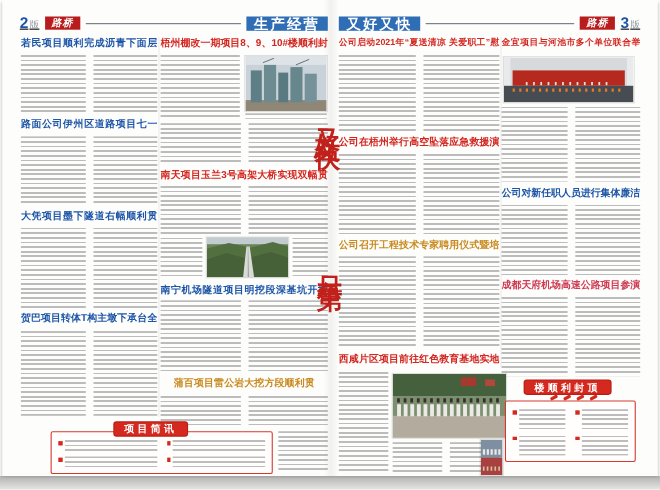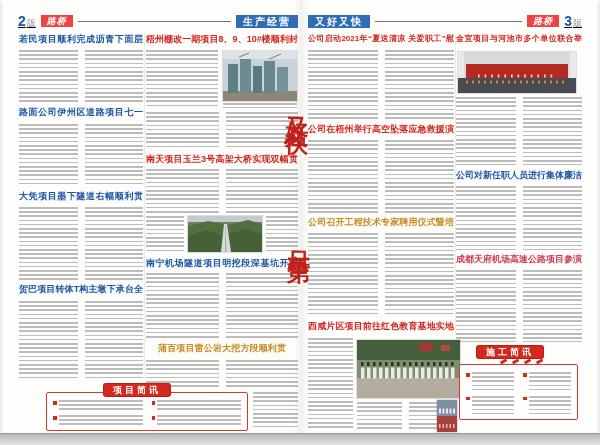--- a/index.html
+++ b/index.html
@@ -10,23 +10,23 @@
   .fold{position:absolute;left:294px;top:0;width:14px;height:433px;
         background:linear-gradient(90deg,rgba(0,0,0,0) 0%,rgba(0,0,0,.05) 50%,rgba(0,0,0,0) 100%);}
   .band{position:absolute;left:0;top:433px;width:600px;height:12px;
         background:linear-gradient(#b7b7b5,#e9e9e7);border-top:1px solid #98989a;}
   .page{position:absolute;}
   .phead{position:absolute;left:0;right:0;top:3px;height:16px;display:flex;align-items:center;gap:5px;}
   .hrule{flex:1;border-top:1px solid #70757c;margin-top:1px;}
   .pno{white-space:nowrap;text-decoration:underline;}
   .pno b{color:#1d55a7;font-size:14px;font-weight:700;}
   .pno span{color:#8d949c;font-size:9px;margin-left:1px;}
-  .logo{background:#ef4444;color:#fff;font-size:9px;line-height:12px;height:12px;padding:0 6px;
+  .logo{background:#b91c1c;color:#fff;font-size:9px;line-height:12px;height:12px;padding:0 6px;
         font-style:italic;font-weight:700;letter-spacing:1px;}
-  .badge{background:#2f6db5;color:#fff;font-size:10px;line-height:13px;height:13px;padding:0 7px;
+  .badge{background:#2f6db5;color:#fff;font-size:13px;line-height:13px;height:13px;padding:0 7px;
          font-weight:700;letter-spacing:2px;white-space:nowrap;}
   .hl{position:absolute;font-weight:700;font-size:9px;line-height:13px;height:13px;overflow:hidden;
       text-align:justify;text-align-last:justify;}
   .hl.long{font-size:8px;}
   .blue{color:#1d55a7;} .red{color:#d3261f;} .orange{color:#c98a1f;} .pink{color:#cf3a52;}
   .gk{background-image:repeating-linear-gradient(to bottom,rgba(55,55,58,.33) 0,rgba(55,55,58,.33) 1.6px,
       rgba(0,0,0,0) 1.6px,rgba(0,0,0,0) 4.2px);}
   .cols{position:absolute;display:flex;gap:7px;}
   .cols .gk{flex:1;height:100%;}
   .one{position:absolute;}
@@ -237,21 +237,21 @@
         <div class="gk"></div>
         <div class="gk"></div>
       </div>
 
     <div class="hl pink" style="left:148px;top:243px;width:126px;">成都天府机场高速公路项目参演节目获奖励</div>
     <div class="cols" style="left:148px;top:260px;width:126px;height:72px;">
         <div class="gk"></div>
         <div class="gk"></div>
       </div>
 
-    <div class="btab" style="left:169px;top:336px;">施工简讯</div>
+    <div class="btab" style="left:169px;top:336px;">楼顺利封顶</div>
     <div class="sqg" style="left:192px;top:350px;">
         <i></i>
         <i></i>
         <i></i>
         <i></i>
       </div>
     <div class="bbox" style="left:151px;top:354px;width:117px;height:54px;">
       <div class="bitems">
         <div class="bcol">
             <div class="bitem">

